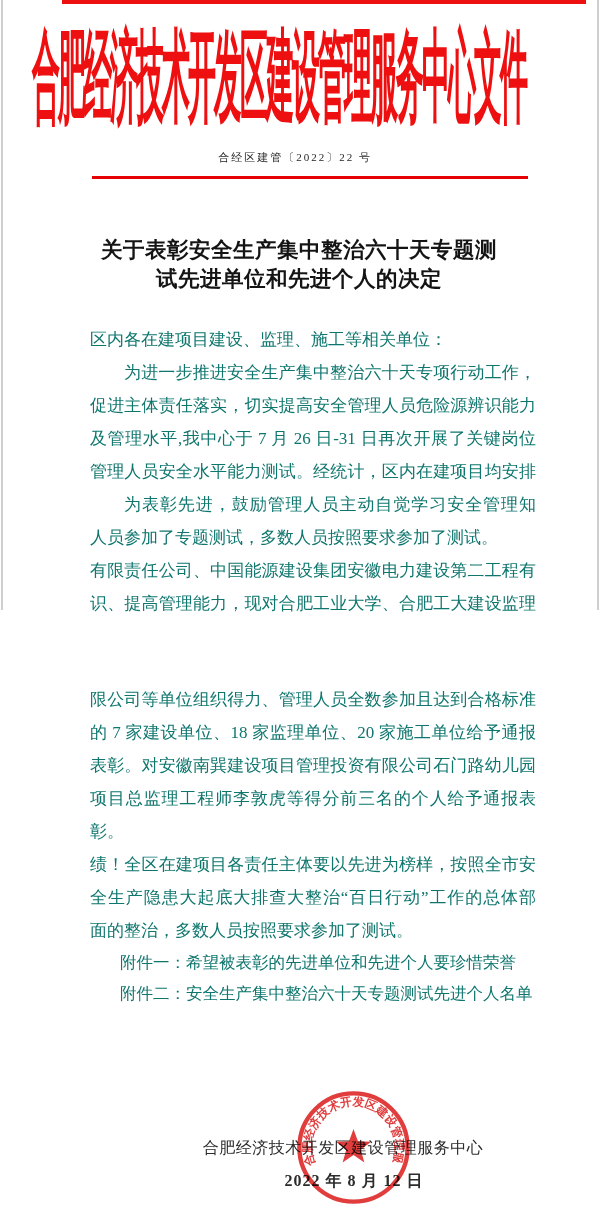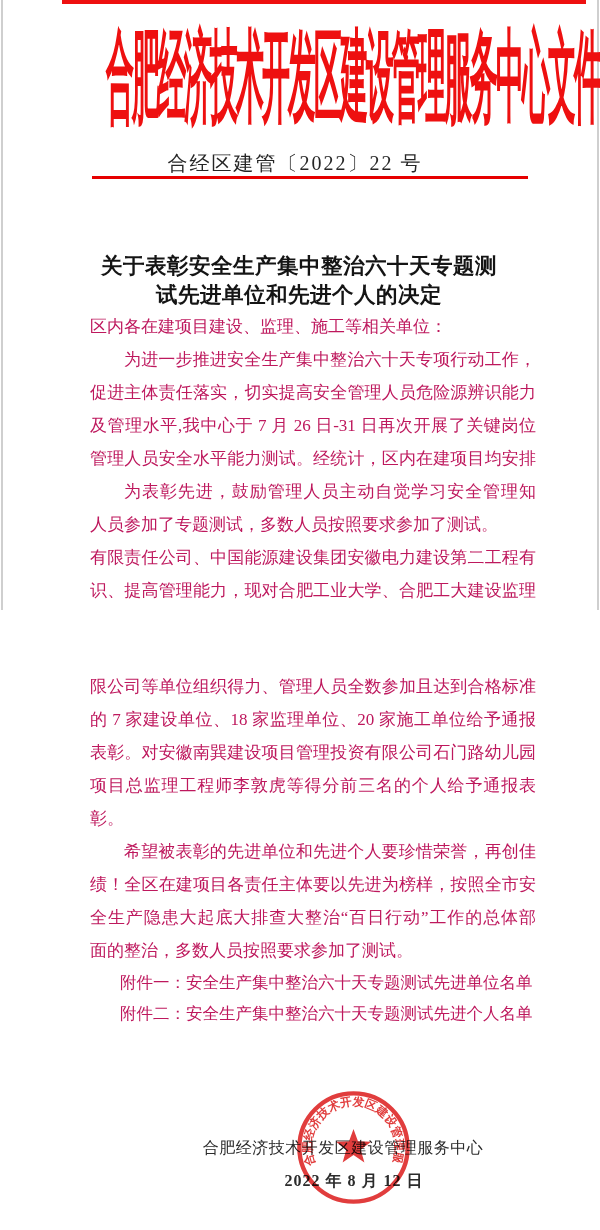--- a/index.html
+++ b/index.html
@@ -6,30 +6,30 @@
   body{background:#ffffff;width:600px;height:1230px;position:relative;overflow:hidden;
        font-family:"Liberation Serif","DejaVu Serif",serif;color:#303030;}
   .page{position:absolute;inset:0;background:#ffffff;}
   
   .edge{position:absolute;top:0;width:2px;height:610px;background:#cfcfcf;}
   .edge.left{left:1px;}
   .edge.right{left:597px;}
   
   .top-strip{position:absolute;top:0;left:62px;width:524px;height:4px;background:#ee1010;}
   
-  .banner{position:absolute;top:10px;left:32px;right:0;text-align:right;height:112px;}
+  .banner{position:absolute;top:10px;left:32px;right:0;text-align:left;height:112px;}
   .banner span{display:inline-block;font-family:"Liberation Sans","DejaVu Sans",sans-serif;
        font-weight:bold;font-size:28px;letter-spacing:-2px;color:#ee1010;white-space:nowrap;
        transform:scaleY(3.6);transform-origin:top center;}
   .doc-number{position:absolute;top:150px;left:0;right:10px;text-align:center;
-       font-size:20px;color:#262626;letter-spacing:2px;}
+       font-size:11px;color:#262626;letter-spacing:2px;}
   .red-rule{position:absolute;top:176px;left:92px;width:436px;height:3px;background:#e60000;border:0;margin:0;}
   .doc-title{position:absolute;top:236px;left:90px;width:446px;padding-right:28px;box-sizing:border-box;
-       text-align:center;font-size:21.5px;font-weight:bold;line-height:29px;color:#141414;letter-spacing:0.5px;margin-top:16px;}
-  .body-text{position:absolute;top:310px;left:90px;width:446px;font-size:17px;line-height:33px;color:#be185d;}
+       text-align:center;font-size:21.5px;font-weight:bold;line-height:29px;color:#141414;letter-spacing:0.5px;}
+  .body-text{position:absolute;top:323px;left:90px;width:446px;font-size:17px;line-height:33px;color:#0f766e;}
   .body-text .line{text-align:justify;text-align-last:left;white-space:normal;}
   .body-text .line.fill{text-align-last:justify;}
   .body-text .line.indent{text-indent:2em;}
   .page-gap{height:63px;}
   .attachments{font-size:16.5px;line-height:31px;}
   .attachments .att-line{text-indent:30px;}
   .footer{position:absolute;top:1131px;left:150px;width:386px;line-height:33px;font-size:16px;
        color:#2b2b2b;text-align:center;}
   .footer .issuer{letter-spacing:0.5px;}
   .footer .date{margin-left:22px;letter-spacing:1px;font-weight:bold;}
@@ -68,27 +68,26 @@
         <div class="line indent fill">为表彰先进，鼓励管理人员主动自觉学习安全管理知</div>
         <div class="line">人员参加了专题测试，多数人员按照要求参加了测试。</div>
         <div class="line fill">有限责任公司、中国能源建设集团安徽电力建设第二工程有</div>
         <div class="line fill">识、提高管理能力，现对合肥工业大学、合肥工大建设监理</div>
         <div class="page-gap"></div>
         <div class="line fill">限公司等单位组织得力、管理人员全数参加且达到合格标准</div>
         <div class="line fill">的 7 家建设单位、18 家监理单位、20 家施工单位给予通报</div>
         <div class="line fill">表彰。对安徽南巽建设项目管理投资有限公司石门路幼儿园</div>
         <div class="line fill">项目总监理工程师李敦虎等得分前三名的个人给予通报表</div>
         <div class="line">彰。</div>
-        <div class="line indent fill">希望被表彰的先进单位和先进个人要珍惜荣誉，再创佳</div>
         <div class="line fill">绩！全区在建项目各责任主体要以先进为榜样，按照全市安</div>
         <div class="line fill">全生产隐患大起底大排查大整治“百日行动”工作的总体部</div>
         <div class="line">面的整治，多数人员按照要求参加了测试。</div>
       </div>
     <div class="attachments" id="attachment-list">
-        <div class="att-line">附件一：安全生产集中整治六十天专题测试先进单位名单</div>
+        <div class="att-line">附件一：希望被表彰的先进单位和先进个人要珍惜荣誉</div>
         <div class="att-line">附件二：安全生产集中整治六十天专题测试先进个人名单</div>
       </div>
   </div>
 
   <div class="footer">
     <div class="issuer">合肥经济技术开发区建设管理服务中心</div>
     <div class="date">2022 年 8 月 12 日</div>
   </div>
 
   <svg class="seal" viewBox="0 0 120 120">

